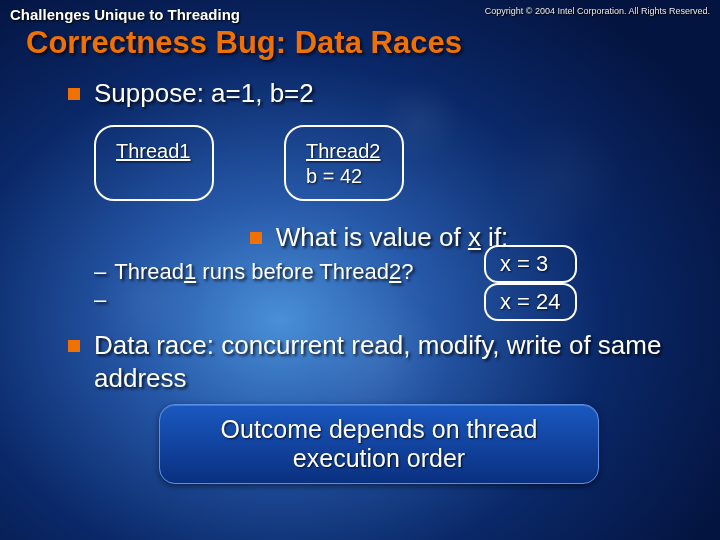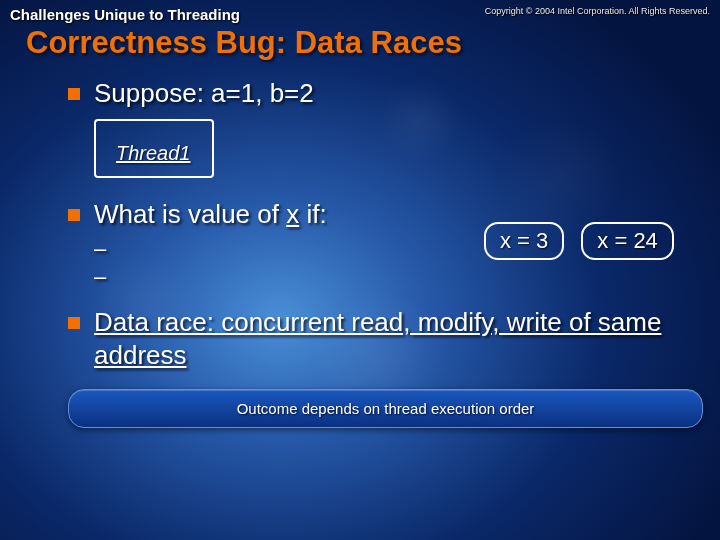--- a/index.html
+++ b/index.html
@@ -49,21 +49,21 @@
     text-shadow: 2px 2px 3px rgba(0,0,0,0.7);
     padding: 2px 0 0 26px;
   }
   .content {
     padding: 16px 30px 0 68px;
     position: relative;
   }
   .bullet-row {
     display: flex;
     align-items: flex-start;
-    margin-bottom: 8px;
+    margin-bottom: 14px;
   }
   .sq {
     width: 12px;
     height: 12px;
     background: #f07000;
     margin-top: 11px;
     margin-right: 14px;
     flex-shrink: 0;
   }
   .bullet-text {
@@ -72,28 +72,27 @@
     text-shadow: 2px 2px 3px rgba(0,0,0,0.8);
     line-height: 1.3;
   }
   .thread-boxes {
     display: flex;
     gap: 70px;
     margin: 6px 0 20px 26px;
   }
   .tbox {
     border: 2.5px solid #fff;
-    border-radius: 4px;
-    padding: 20px 20px 10px 20px;
+    border-radius: 20px;
+    padding: 12px 20px 10px 20px;
     font-size: 20px;
     color: #fff;
     text-shadow: 1px 1px 2px rgba(0,0,0,0.8);
     line-height: 1.25;
     min-width: 120px;
-    font-style: italic;
   }
   .u { text-decoration: underline; }
   .sub-list {
     margin: 2px 0 16px 26px;
   }
   .sub-item {
     display: flex;
     align-items: center;
     font-size: 22px;
     color: #fff;
@@ -105,29 +104,29 @@
   .answer-box {
     border: 2.5px solid #fff;
     border-radius: 14px;
     padding: 4px 14px;
     font-size: 22px;
     color: #fff;
     text-shadow: 1px 1px 2px rgba(0,0,0,0.8);
     margin-left: 6px;
     white-space: nowrap;
   }
-  .ans-stack { position: absolute; left: 410px; top: -4px; display:flex; flex-direction:row; gap:11px;}
+  .ans-stack { position: absolute; left: 410px; top: -4px; display:flex; flex-direction:column; gap:0;}
   .outcome-box {
     margin: 0 auto 0 auto;
-    width: 635px;
+    width: 440px;
     background: linear-gradient(#1a58c0, #0a3080);
     border: 1px solid #5a90e0;
     border-radius: 16px;
     padding: 10px 18px;
-    font-size: 15px;
+    font-size: 25px;
     color: #fff;
     text-align: center;
     text-shadow: 1px 1px 2px rgba(0,0,0,0.8);
     box-shadow: 0 2px 6px rgba(0,0,0,0.5), inset 0 1px 0 rgba(255,255,255,0.2);
   }
 </style>
 </head>
 <body>
 
 <div class="header-row">
@@ -141,42 +140,49 @@
 
   <div class="bullet-row">
     <div class="sq"></div>
     <div class="bullet-text">Suppose: a=1, b=2</div>
   </div>
 
   <div class="thread-boxes">
     <div class="tbox">
       <span class="u">Thread1</span><br>
     </div>
+    <div class="tbox">
+      <span class="u">Thread2</span><br>
+      <span>b = 42</span>
+    </div>
   </div>
 
-  <div class="bullet-row" style="margin-bottom:4px; position:relative;">
+  <div class="bullet-row" style="margin-bottom:4px; position:relative;justify-content:center;">
     <div class="sq"></div>
     <div class="bullet-text">
       <span>What is value of </span><span class="u">x</span><span> if:</span>
     </div>
     <div class="ans-stack" style="top:24px;">
       <div class="answer-box">x = 3</div>
       <div class="answer-box">x = 24</div>
     </div>
   </div>
 
   <div class="sub-list">
     <div class="sub-item">
       <span class="dash">–</span>
+      <span>
+        <span>Thread</span><span class="u">1</span><span> runs before Thread</span><span class="u">2</span><span>?</span>
+      </span>
     </div>
     <div class="sub-item">
       <span class="dash">–</span>
     </div>
   </div>
 
-  <div class="bullet-row" style="margin-bottom:16px;text-decoration:underline;">
+  <div class="bullet-row" style="margin-bottom:8px;">
     <div class="sq"></div>
     <div class="bullet-text">Data race: concurrent read, modify, write of same address</div>
   </div>
 
   <div class="outcome-box">Outcome depends on thread execution order</div>
 
 </div>
 
 </body></html>

